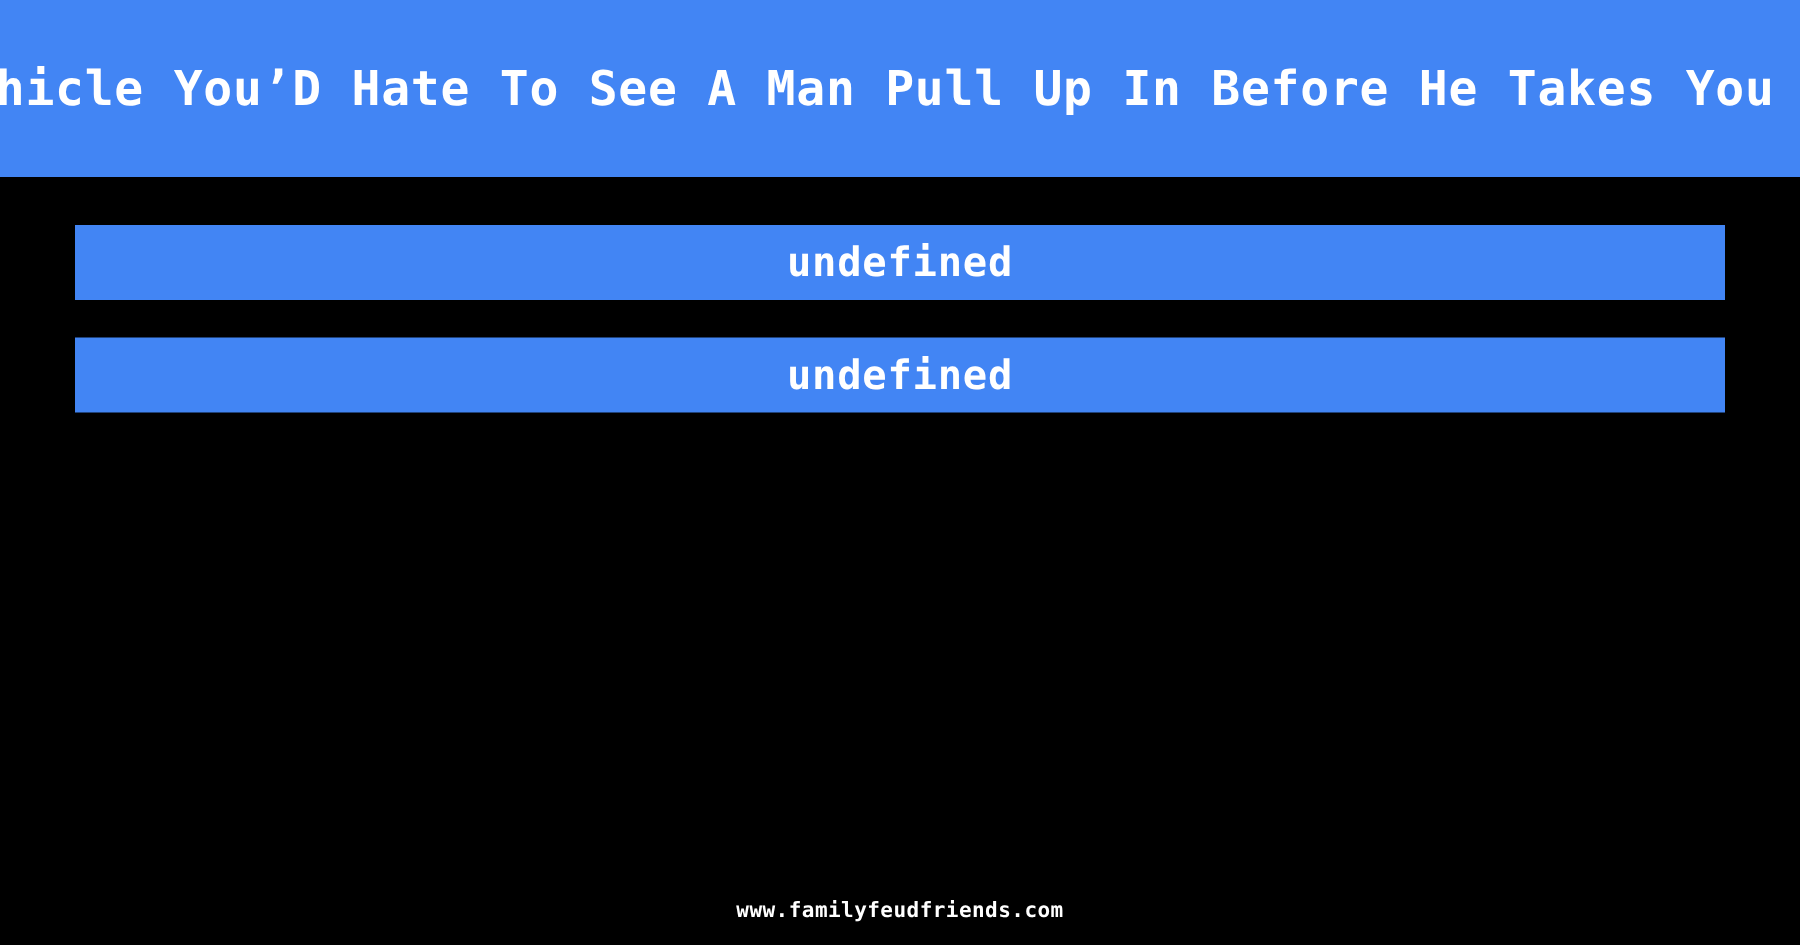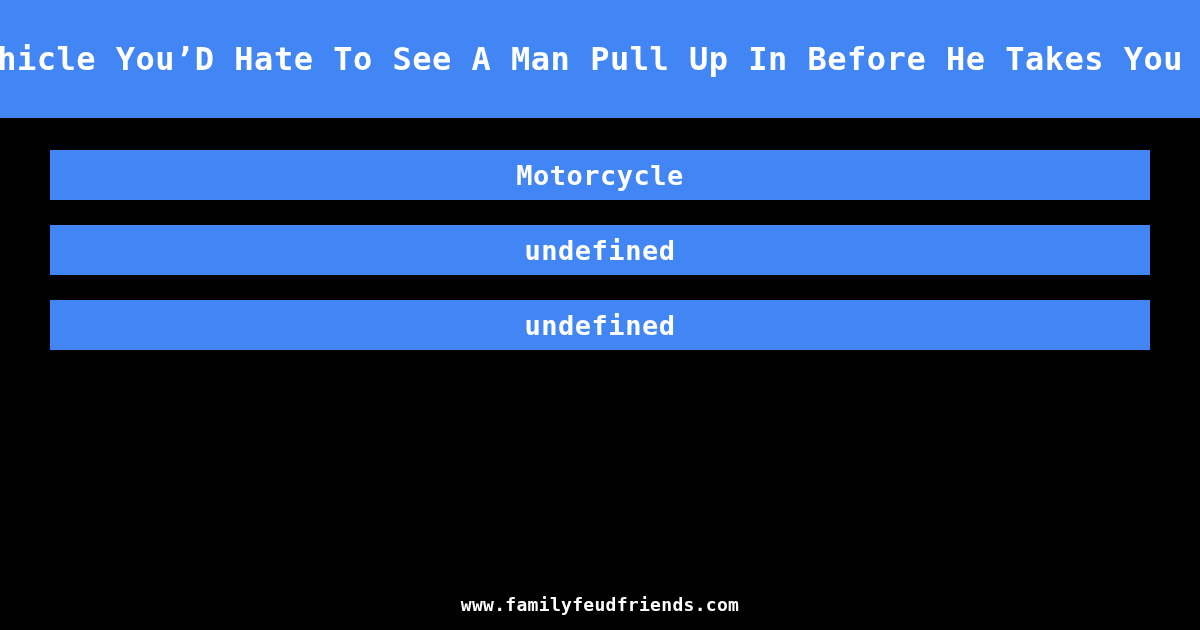--- a/index.html
+++ b/index.html
@@ -71,38 +71,35 @@
   .footer {
     position: absolute;
     left: 0;
     bottom: 15px;
     width: 1200px;
     text-align: center;
   }
   .footer-text {
     color: #ffffff;
     font-family: "DejaVu Sans Mono", "Liberation Mono", monospace;
-    font-size: 18px;
+    font-size: 14px;
     font-weight: bold;
     letter-spacing: 0.3px;
     line-height: 1;
   }
 </style>
 </head>
 <body>
 
 <div class="question-banner">
   <div class="question-text">Name A Vehicle You’D Hate To See A Man Pull Up In Before He Takes You On A Date</div>
 </div>
 
 <div class="answers-area">
   <div class="answer-bar">
-    <span class="answer-text">Motorcycle</span>
-  </div>
-  <div class="answer-bar">
     <span class="answer-text">undefined</span>
   </div>
   <div class="answer-bar">
     <span class="answer-text">undefined</span>
   </div>
 </div>
 
 <div class="footer">
   <span class="footer-text">www.familyfeudfriends.com</span>
 </div>

